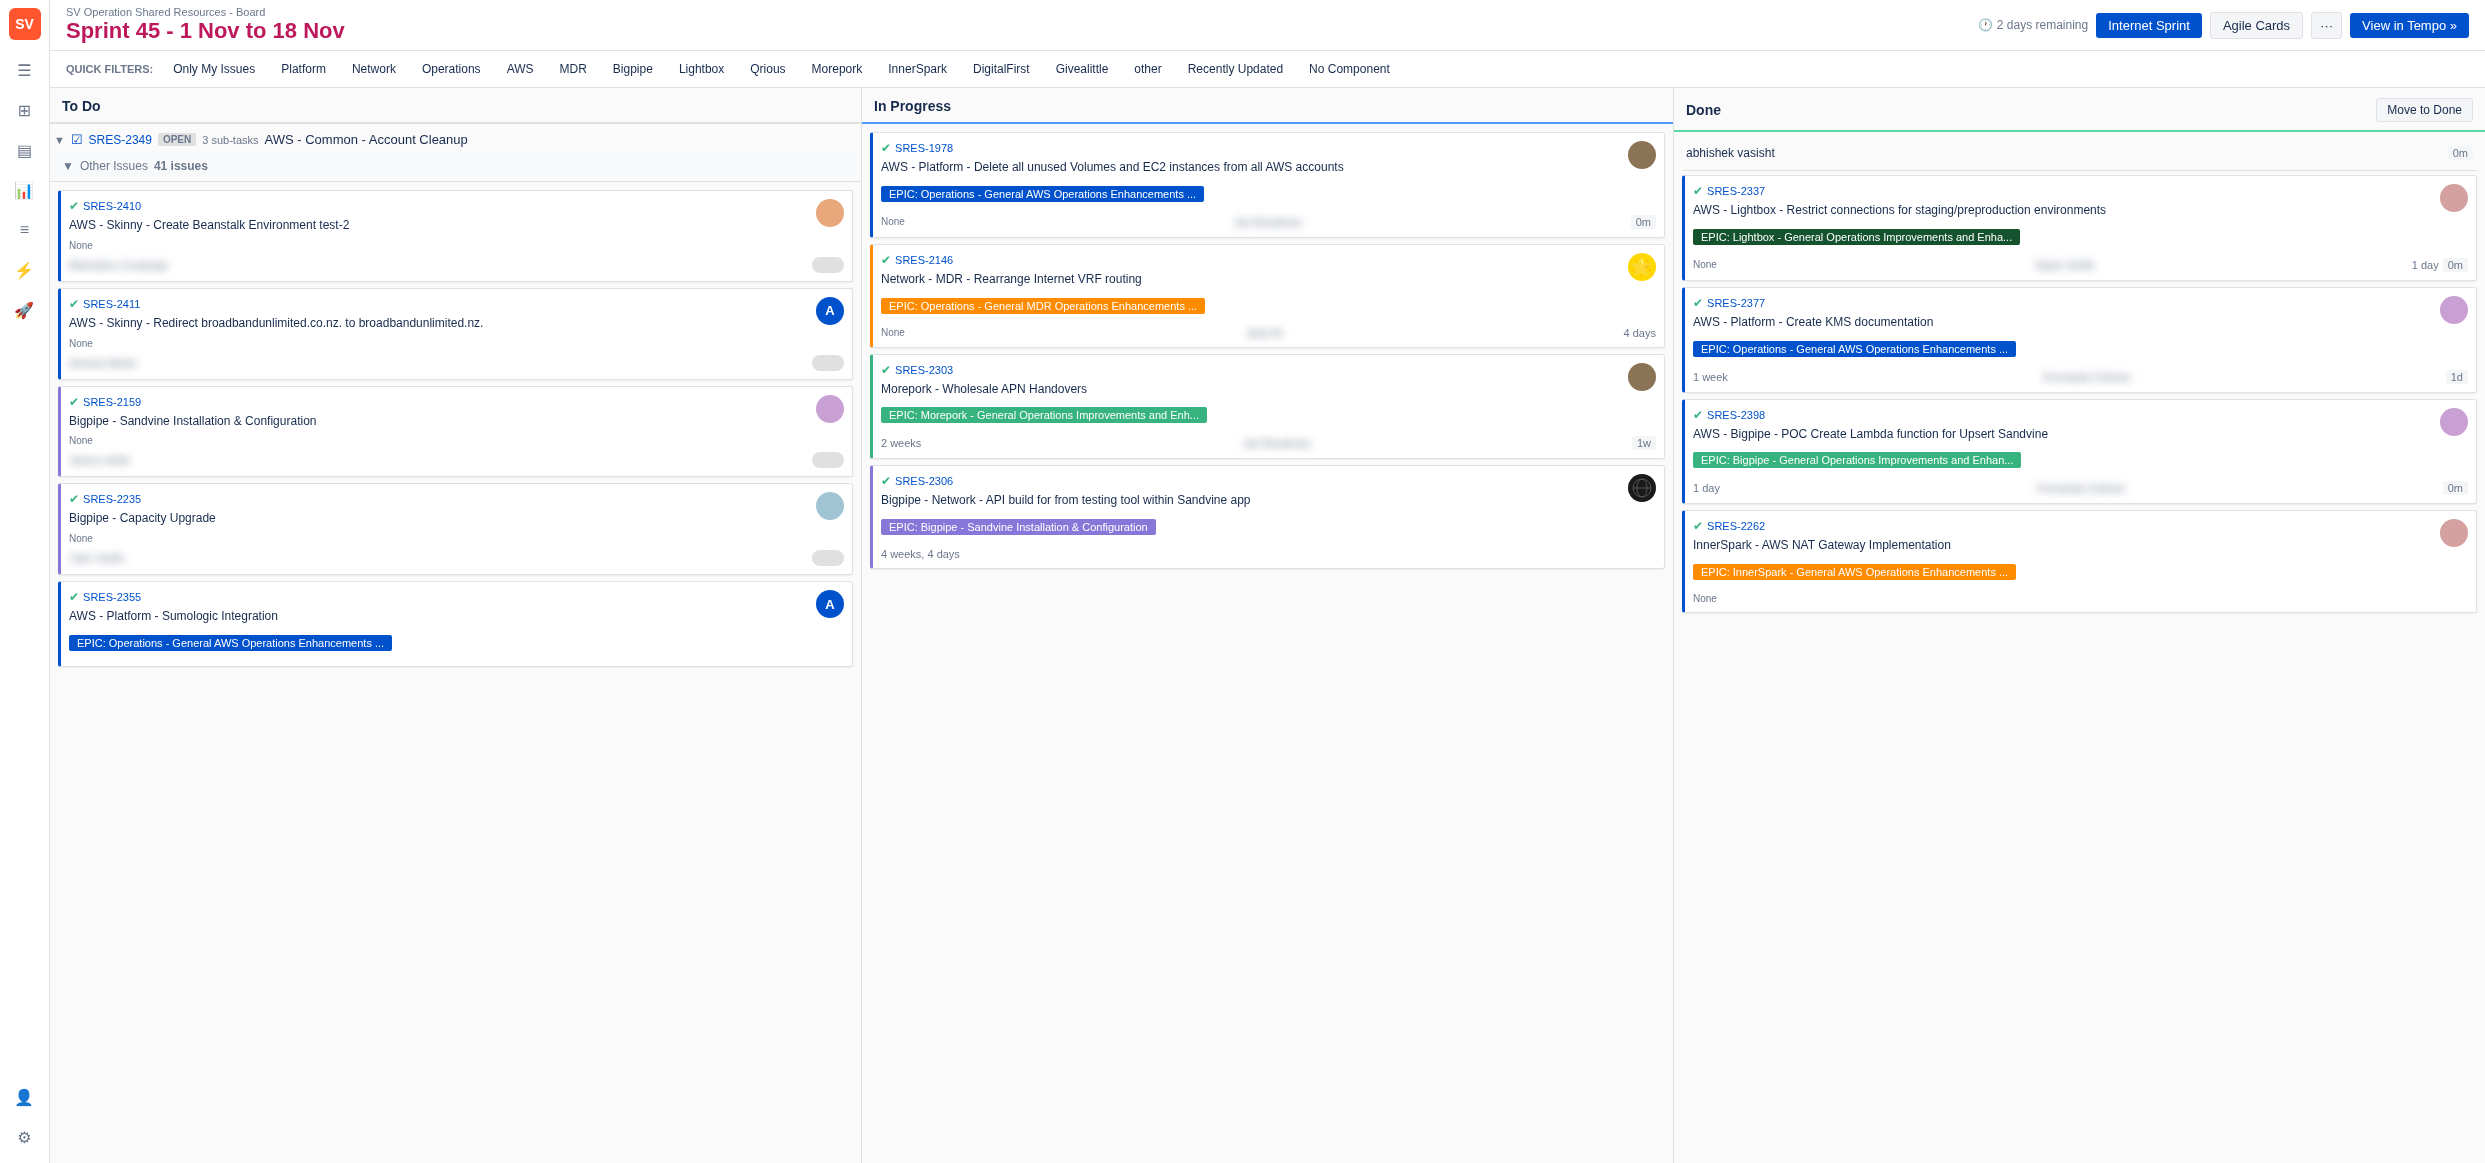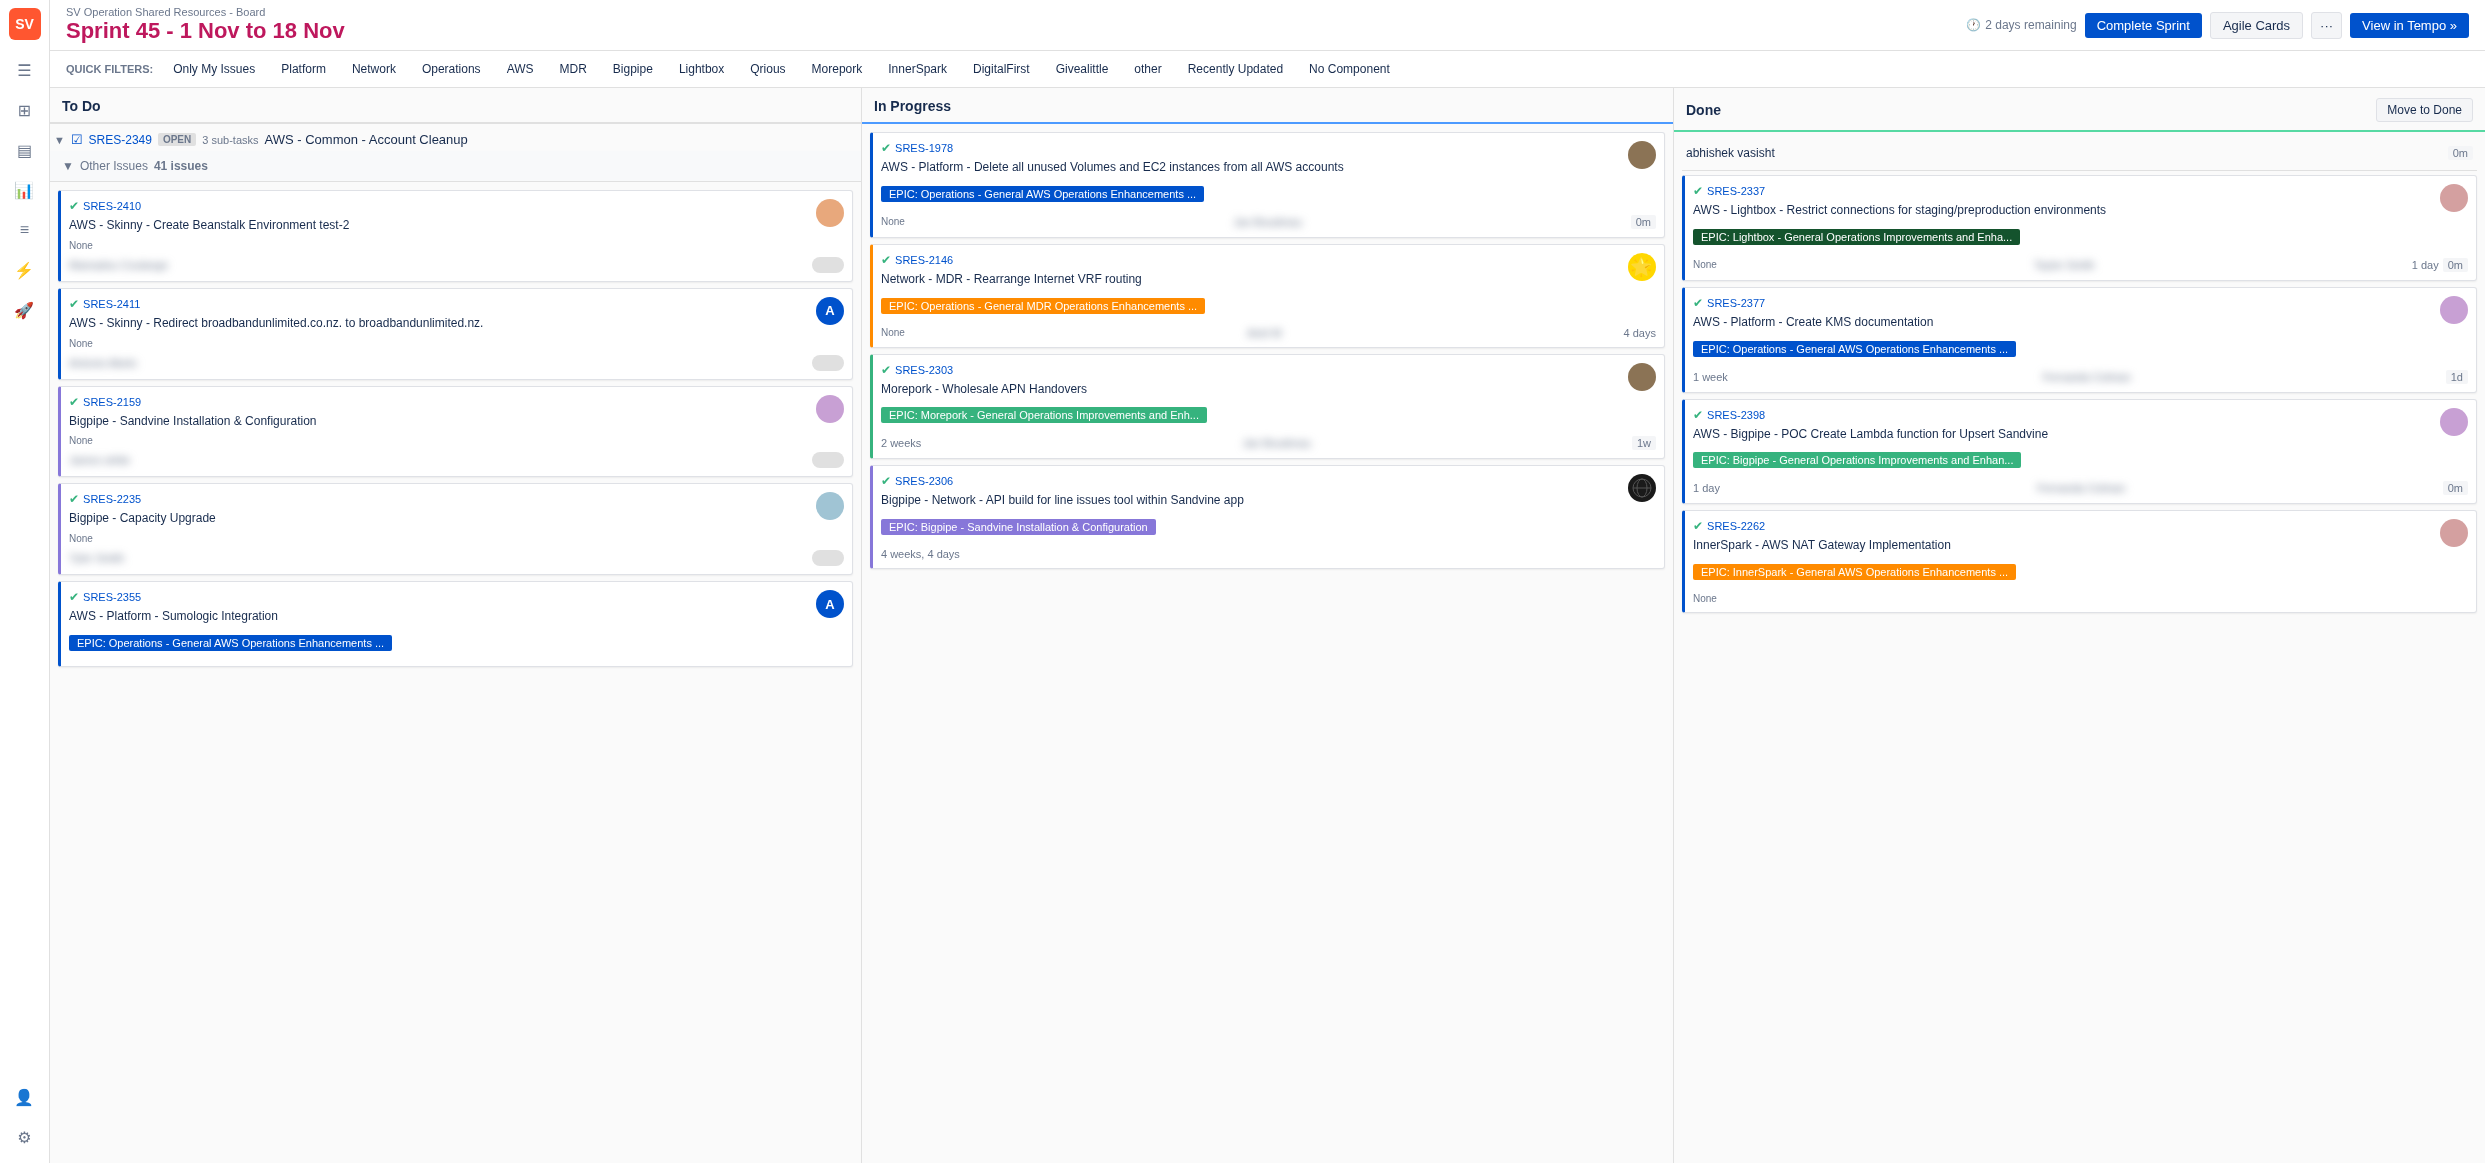--- a/index.html
+++ b/index.html
@@ -183,21 +183,21 @@
   <div class="header">
     <div class="header-left">
       <span class="header-project">SV Operation Shared Resources - Board</span>
       <span class="header-title">Sprint 45 - 1 Nov to 18 Nov</span>
     </div>
     <div class="header-right">
       <div class="header-time">
         <span>🕐</span>
         <span>2 days remaining</span>
       </div>
-      <button class="btn btn-primary">Complete Sprint</button>
+      <button class="btn btn-primary">Internet Sprint</button>
       <button class="btn btn-secondary">Agile Cards</button>
       <button class="btn btn-more">···</button>
       <button class="btn btn-tempo">View in Tempo »</button>
     </div>
   </div>
 
   <div class="quick-filters">
     <span class="qf-label">QUICK FILTERS:</span>
     <button class="qf-btn">Only My Issues</button>
     <button class="qf-btn">Platform</button>
@@ -401,21 +401,21 @@
           </div>
         </div>
 
         <div class="card card-purple">
           <div class="card-header">
             <div style="flex:1">
               <div class="card-key-row">
                 <span class="card-check" style="color:#36b37e;">✔</span>
                 <span class="card-key">SRES-2306</span>
               </div>
-              <div class="card-summary">Bigpipe - Network - API build for line issues tool within Sandvine app</div>
+              <div class="card-summary">Bigpipe - Network - API build for from testing tool within Sandvine app</div>
             </div>
             <div class="avatar-img" style="background:#1a1a1a; border-radius:50%; width:28px; height:28px; display:flex;align-items:center;justify-content:center;">
               <svg width="20" height="20" viewBox="0 0 20 20">
                   <circle cx="10" cy="10" r="9" fill="#1a1a1a" stroke="#555" stroke-width="1"></circle>
                   <ellipse cx="10" cy="10" rx="5" ry="9" fill="none" stroke="#555" stroke-width="1"></ellipse>
                   <line x1="1" y1="10" x2="19" y2="10" stroke="#555" stroke-width="1"></line>
                 </svg>
             </div>
           </div>
           <span class="epic-label epic-purple">EPIC: Bigpipe - Sandvine Installation &amp; Configuration</span>

